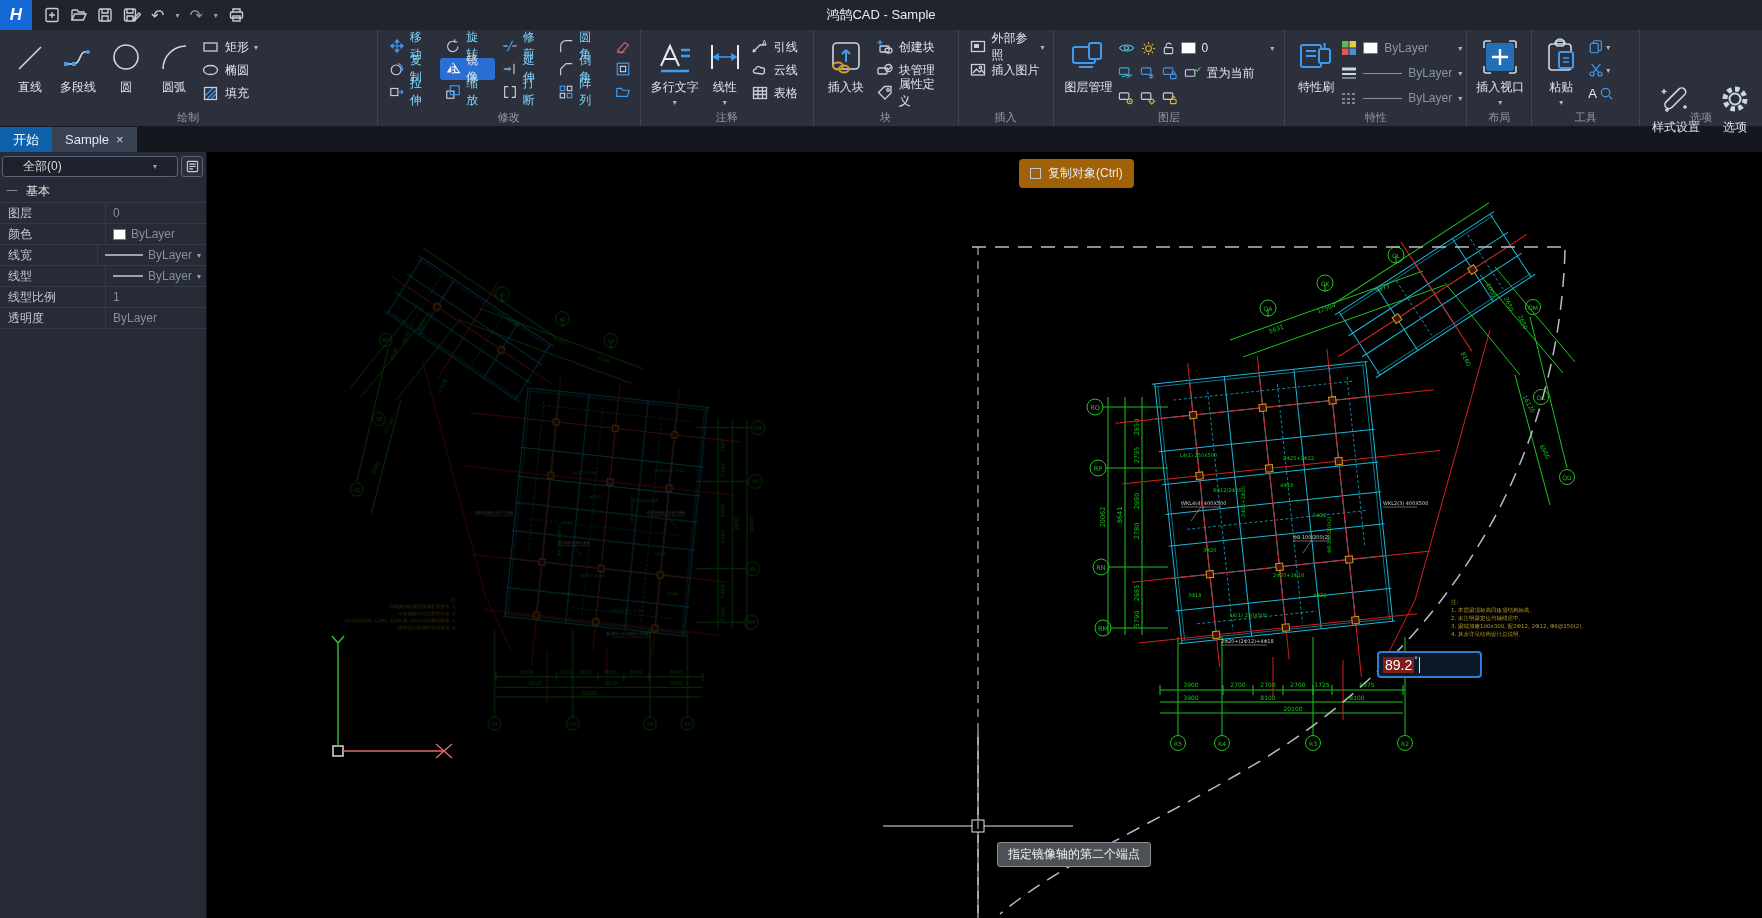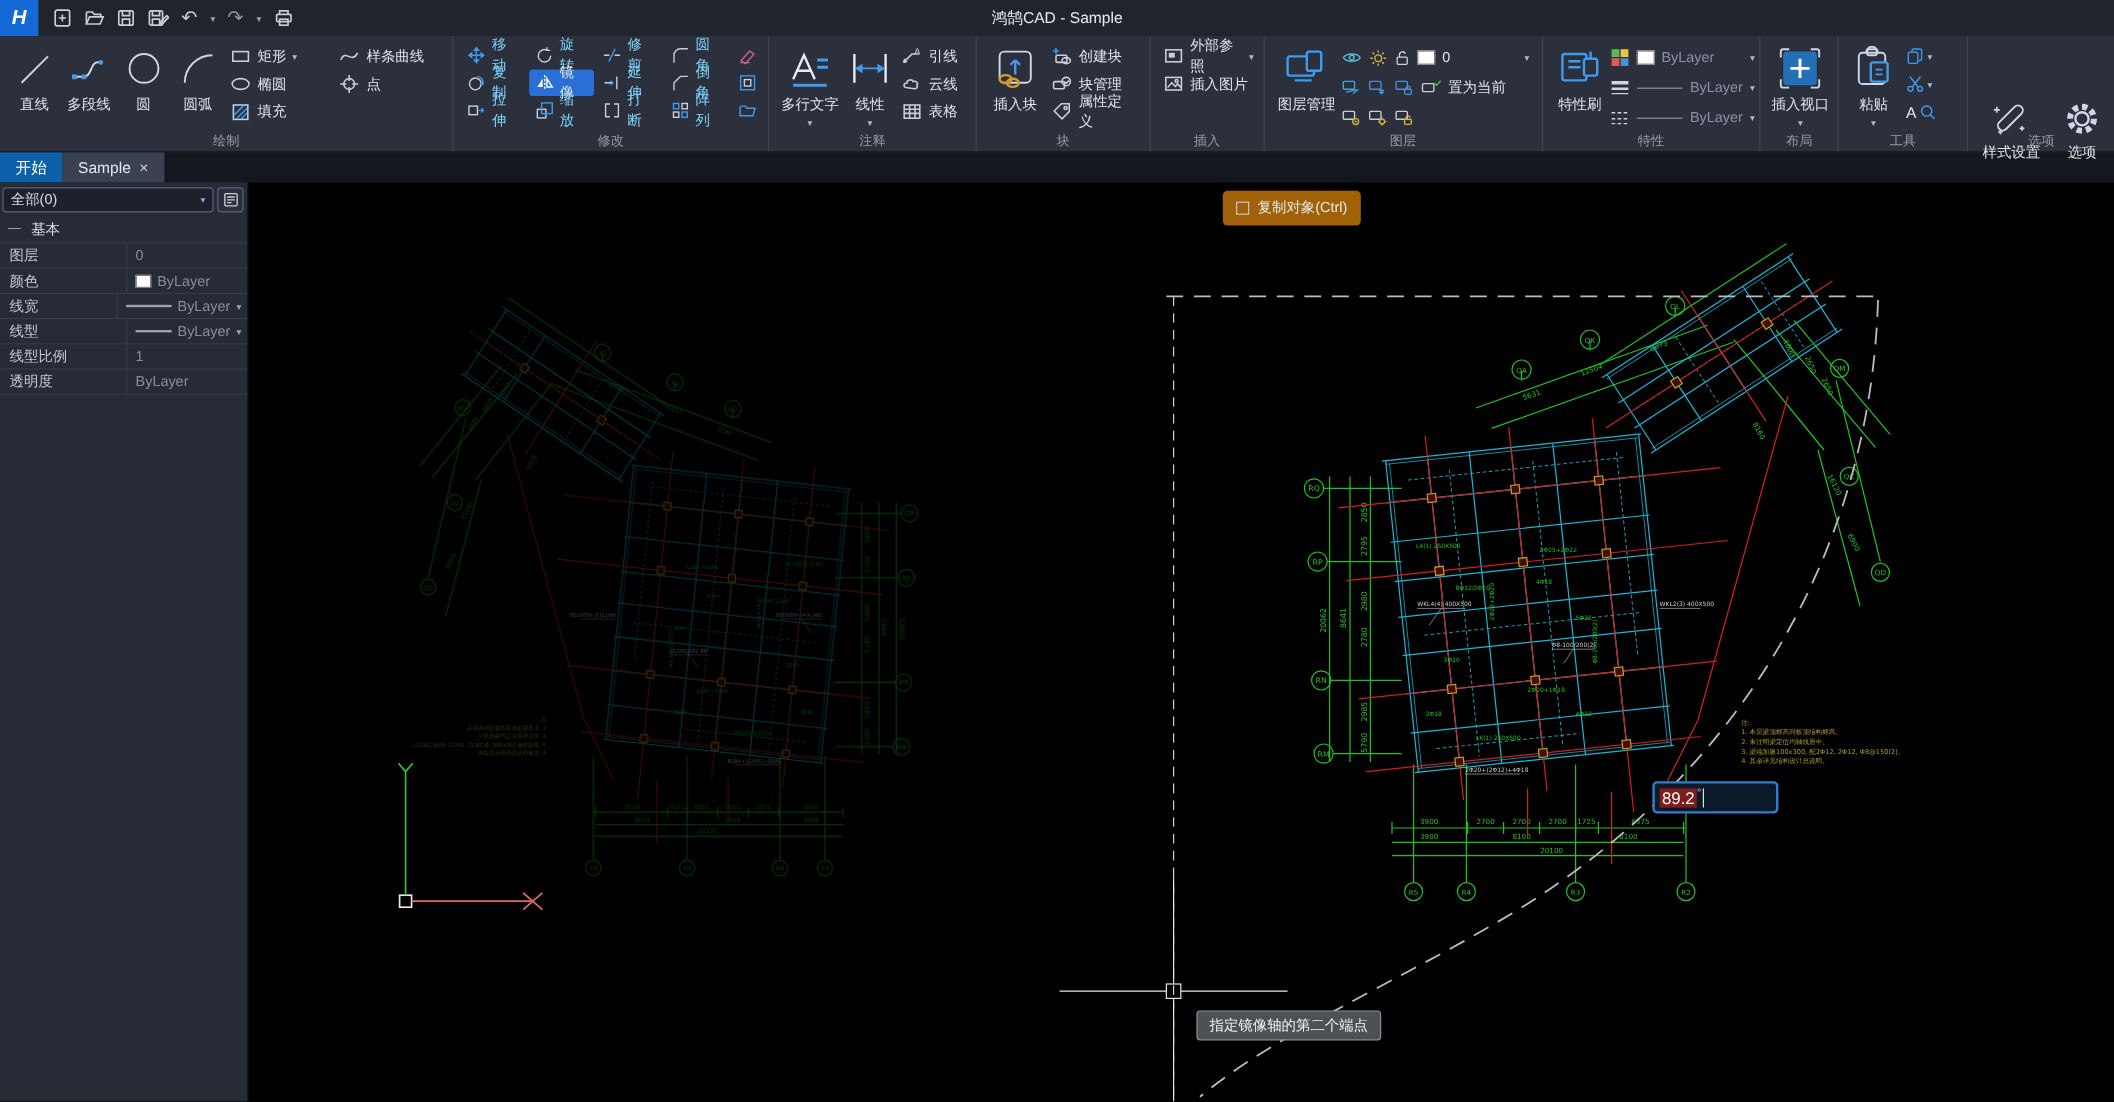--- a/index.html
+++ b/index.html
@@ -43,21 +43,21 @@
   .tab { padding:0 13px; display:flex; align-items:center; gap:7px; font-size:13px; }
   .tab-start { background:#0d61ab; color:#fff; }
   .tab-doc { background:#3a4150; color:#e2e6ee; }
   .tab-close { font-size:13px; color:#cfd4dd; cursor:pointer; }
 
   
   .main { flex:1; display:flex; min-height:0; }
   .props { width:207px; background:#262b35; border-right:1px solid #10131a; flex:0 0 207px; font-size:12px; }
   .filter-row { display:flex; gap:3px; padding:4px 3px 4px 2px; align-items:center; }
   .filter-dd { flex:1; height:21px; background:#1d212b; border:1px solid #59637a; border-radius:3px;
-    color:#d8dce5; display:flex; align-items:center; padding:0 6px; justify-content:space-between; }
+    color:#d8dce5; display:flex; align-items:center; padding:0 20px; justify-content:space-between; }
   .filter-btn { width:22px; height:21px; background:#2b303c; border:1px solid #59637a; border-radius:3px;
     display:flex; align-items:center; justify-content:center; }
   .sec-row { height:22px; display:flex; align-items:center; gap:8px; color:#dde1ea; padding-left:6px; border-bottom:1px solid #343b48; }
   .sec-dash { color:#9aa1af; }
   .prow { height:21px; display:flex; border-bottom:1px solid #343b48; align-items:stretch; }
   .plabel { width:105px; display:flex; align-items:center; padding-left:8px; color:#c3c9d4; }
   .pvalue { flex:1; border-left:1px solid #343b48; display:flex; align-items:center; padding:0 5px 0 7px; color:#868e9c; gap:5px; }
   .pvalue .vline { height:2px; background:#9aa2b0; width:38px; }
   .pvalue .vline2 { height:2px; background:#9aa2b0; width:30px; }
   .pv-caret { margin-left:auto; font-size:8px; color:#9aa1af; }
@@ -178,35 +178,20 @@
           <span>椭圆</span>
         </div>
         <div class="sitem">
           <svg width="18" height="18" viewBox="0 0 18 18">
               <rect x="2.5" y="3.5" width="12" height="12"></rect>
               <path class="blu" d="M3 12l8-8M5 15l9-9M9 15l5-5"></path>
             </svg>
           <span>填充</span>
         </div>
       </div>
-      <div class="scol" style="width:100px;">
-        <div class="sitem">
-          <svg width="18" height="18" viewBox="0 0 18 18">
-              <path d="M2 12 C6 2 11 16 16 6"></path>
-            </svg>
-          <span>样条曲线</span>
-        </div>
-        <div class="sitem">
-          <svg width="18" height="18" viewBox="0 0 18 18">
-              <circle cx="9" cy="9" r="4.5"></circle>
-              <path d="M9 1.5v5M9 11.5v5M1.5 9h5M11.5 9h5"></path>
-            </svg>
-          <span>点</span>
-        </div>
-      </div>
       <div class="rg-label">绘制</div>
     </div>
 
     <div class="rg" style="width:263px; flex-direction:column; gap:1px;">
       <div class="mrow">
         <div class="mitem" style="width:62px;">
           <svg width="16" height="16" viewBox="0 0 18 18" class="blu">
               <path d="M9 2v14M2 9h14M9 2l-2 2.5h4zM9 16l-2-2.5h4zM2 9l2.5-2v4zM16 9l-2.5-2v4z"></path>
             </svg>
           <span>移动</span>

